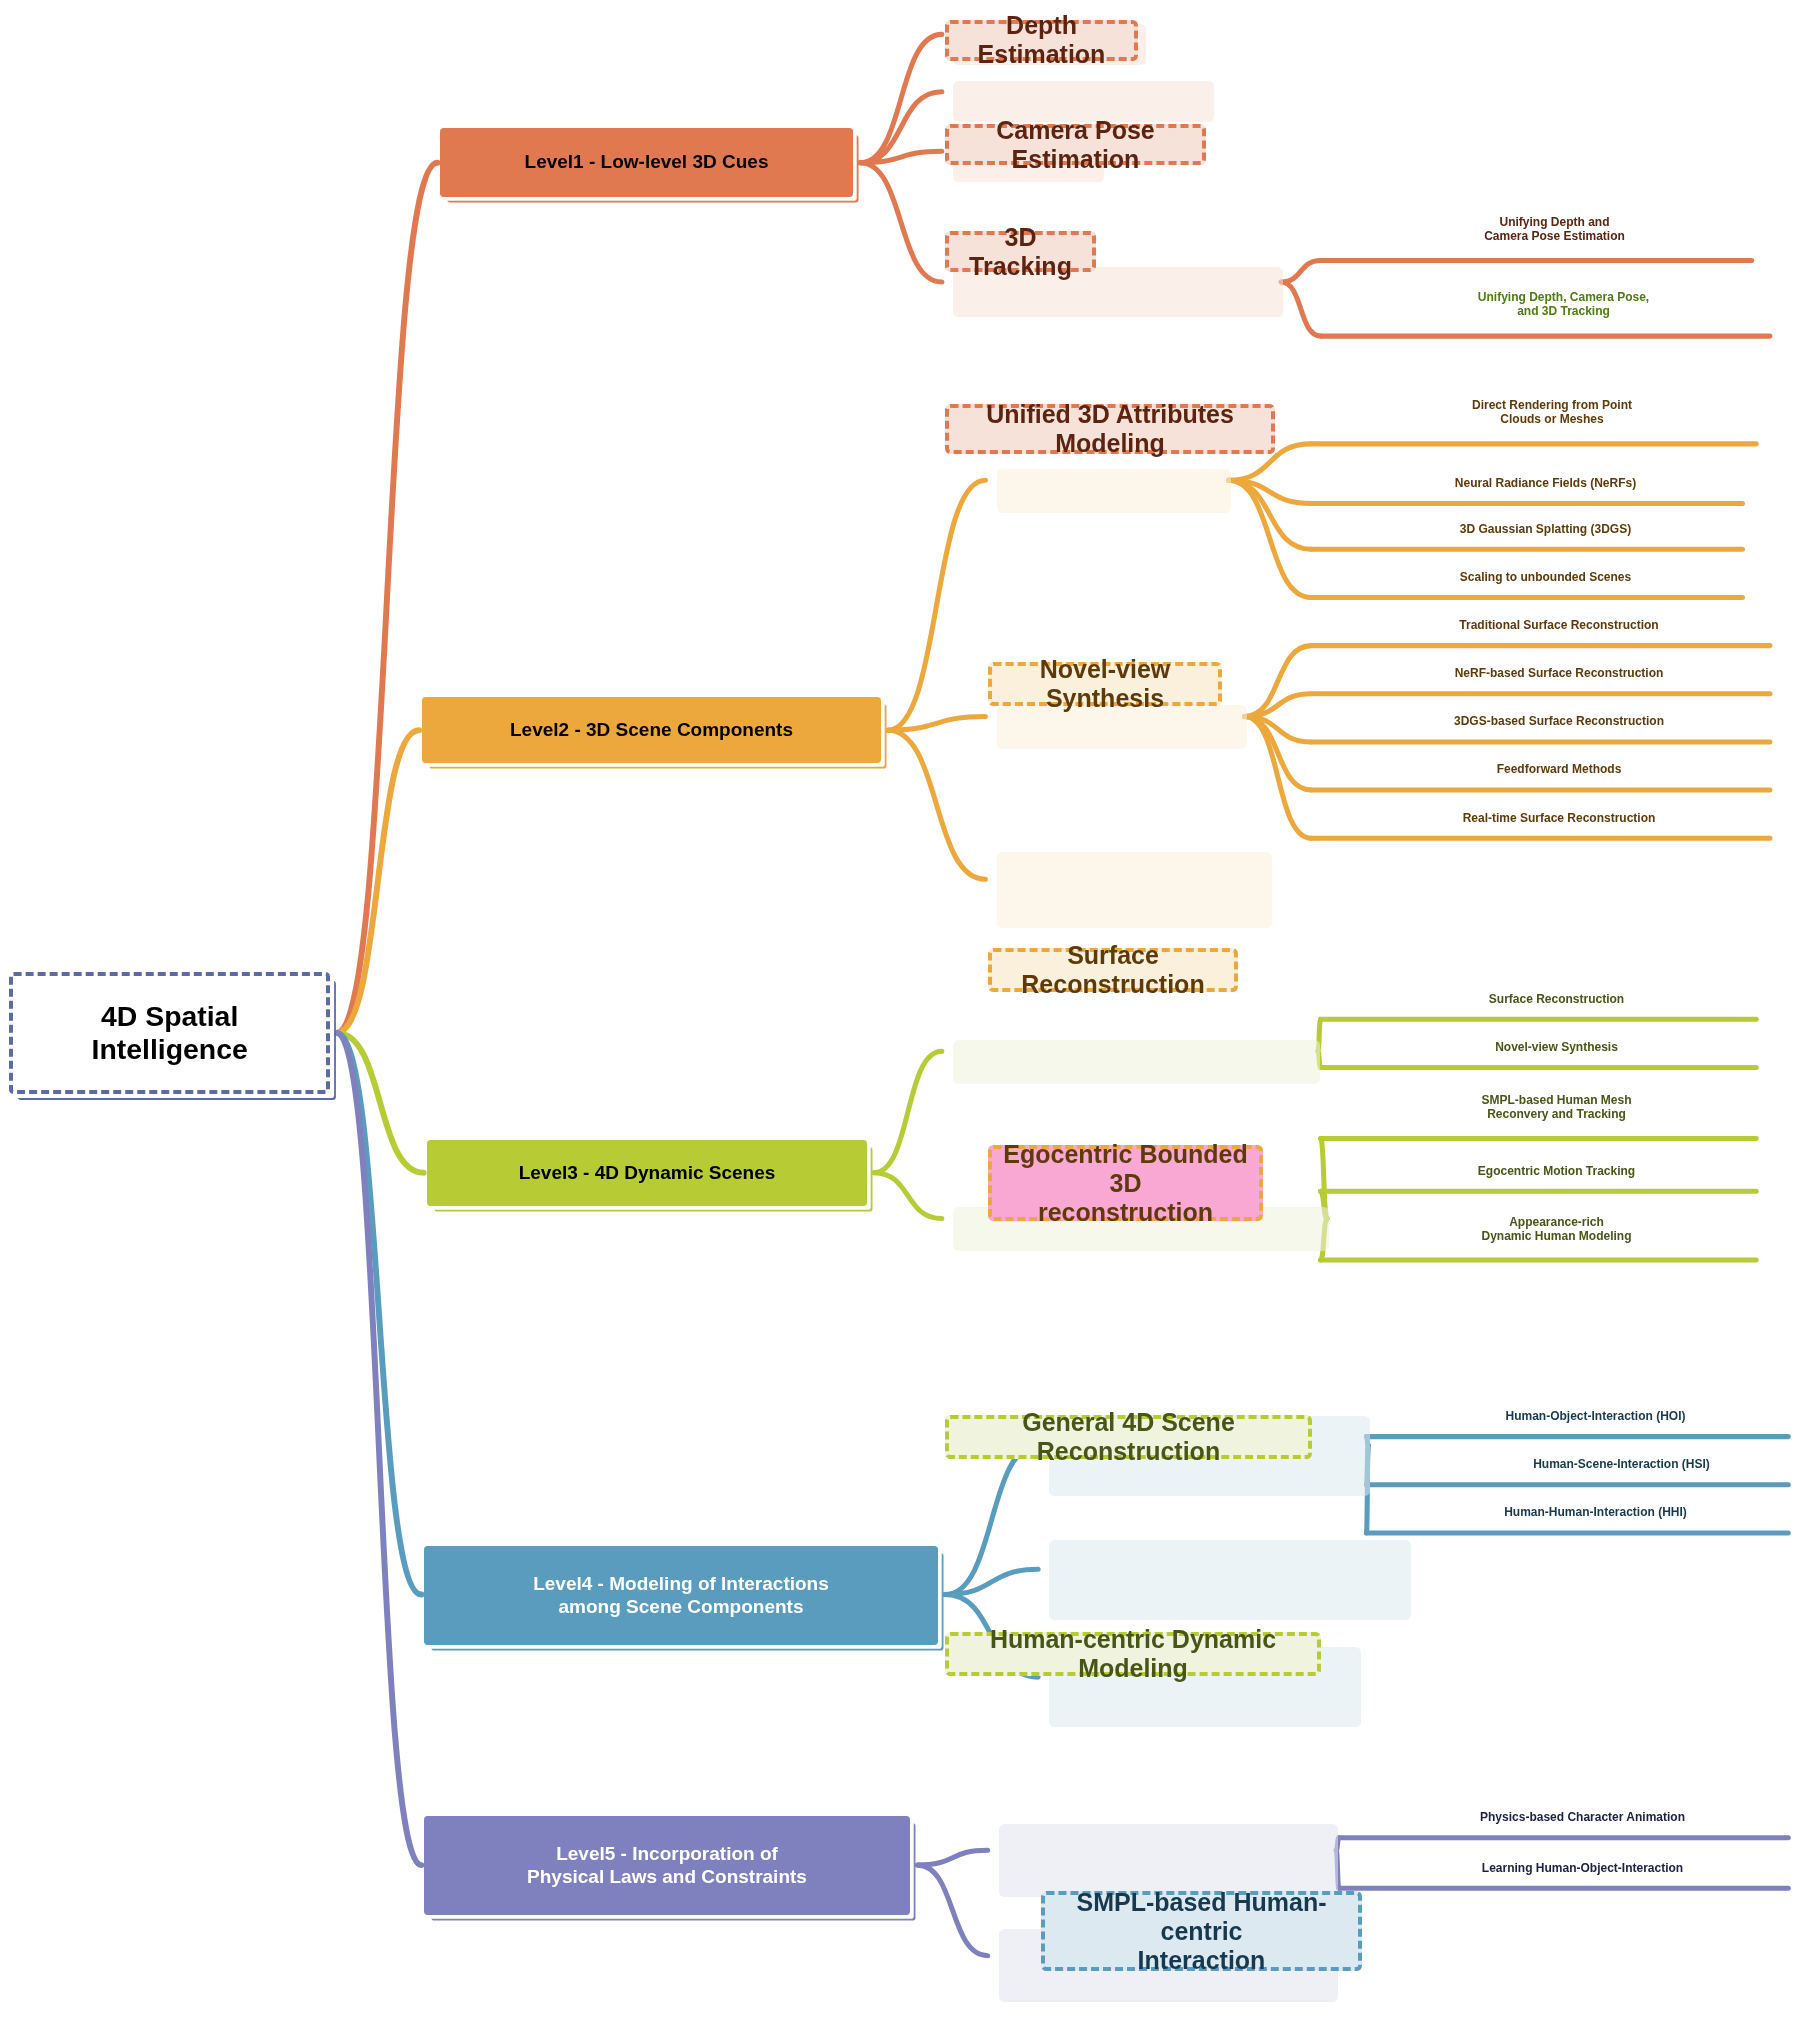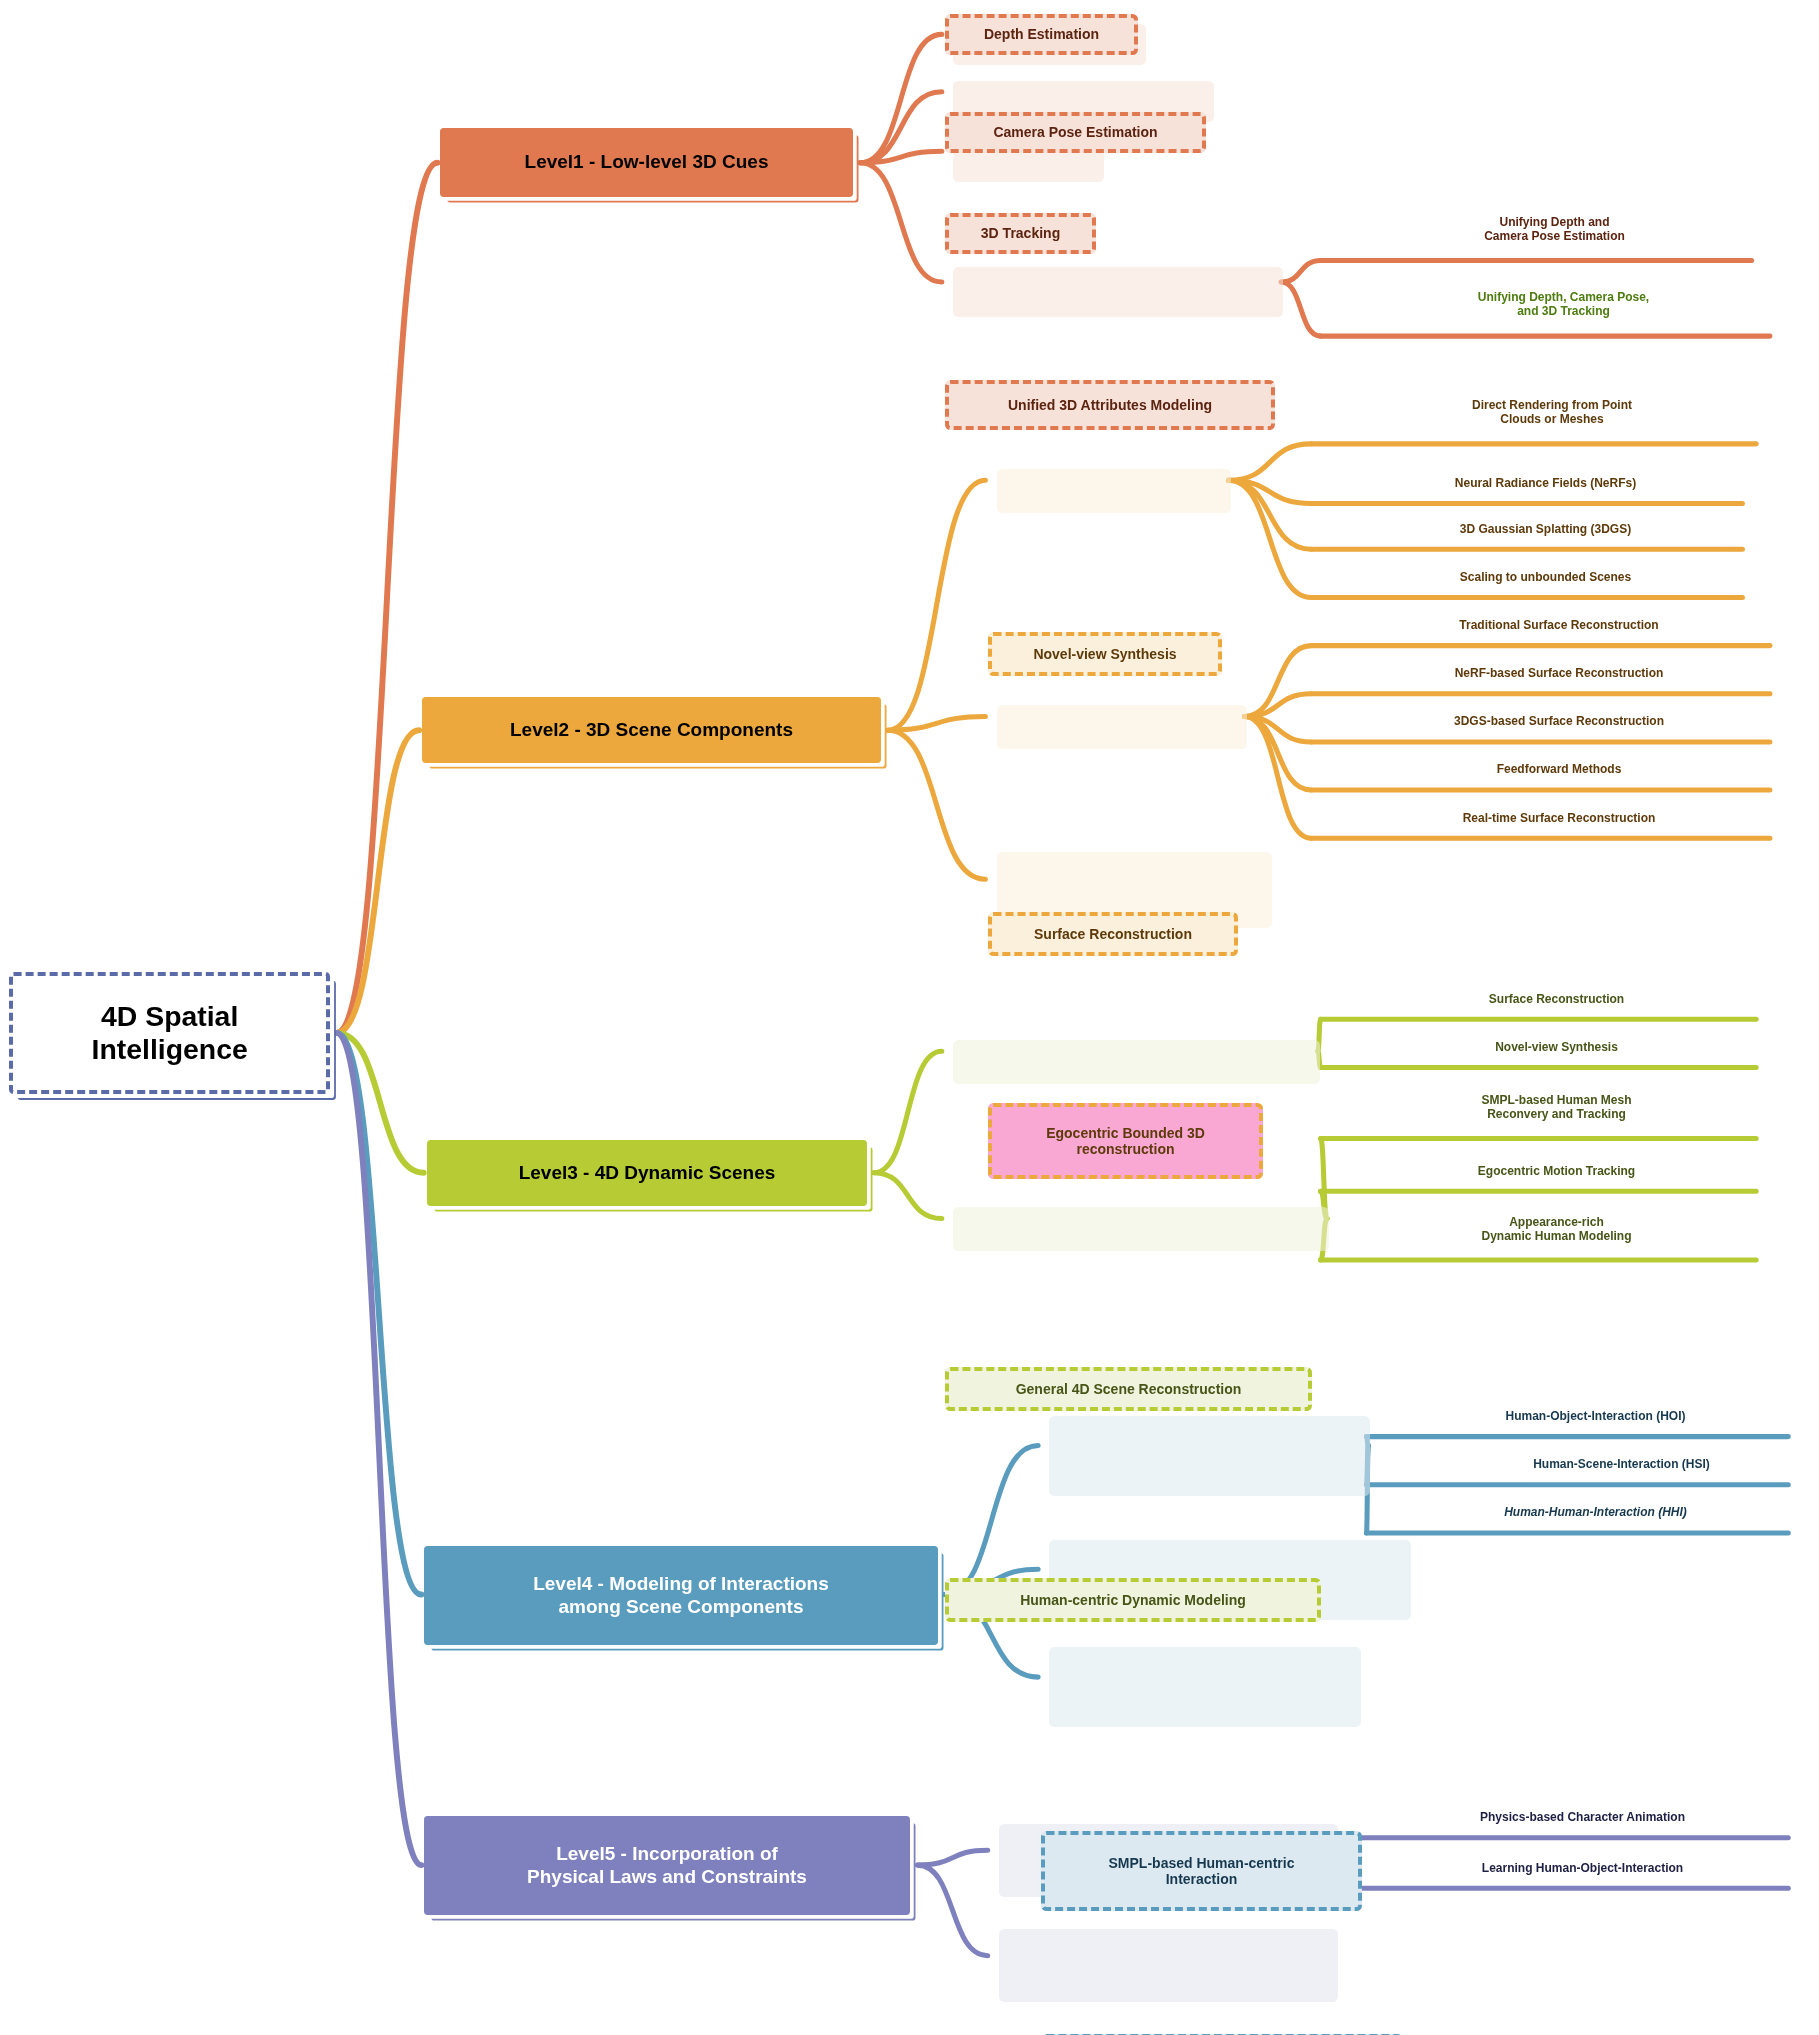--- a/index.html
+++ b/index.html
@@ -54,23 +54,24 @@
     padding: 6.4px 13px;
   }
   .branch.white-text { color: #ffffff; }
 
   
   .sub {
     border-width: 4.1px;
     border-style: dashed;
     border-radius: 5.5px;
     font-weight: bold;
-    font-size: 14px;
+    font-size: 25px;
     padding: 4.6px 10px;
     position: relative;
+    margin-top: 6px;
   }
   .sub::before {
     content: "";
     position: absolute;
     left: -6.4px; right: -6.4px; top: -7.3px; bottom: -7.3px;
     z-index: -1;
     opacity: .5;
   }
 
   
@@ -195,21 +196,21 @@
       <div class="node leaf" style="color: rgb(72, 85, 24); left: 1325px; top: 1156px; width: 463px; height: 32px;">Egocentric Motion Tracking</div>
       <div class="node leaf" style="color: rgb(72, 85, 24); left: 1325px; top: 1202px; width: 463px; height: 55px;">Appearance-rich
 Dynamic Human Modeling</div>
       <div class="node branch white-text" style="background: rgb(90, 156, 190); color: rgb(255, 255, 255); box-shadow: rgb(255, 255, 255) 4.6px 4.6px 0px -0.9px, rgb(90, 156, 190) 6.4px 6.4px 0px -0.9px; left: 424px; top: 1546px; width: 514px; height: 99px;">Level4 - Modeling of Interactions
 among Scene Components</div>
       <div class="node" style="left: 1049px; top: 1416px; width: 321px; height: 80px; background: rgb(220, 233, 241); opacity: 0.55; z-index: 3; border-radius: 5.5px;"></div>
       <div class="node sub" style="border-color: rgb(90, 156, 190); background: rgb(220, 233, 241); color: rgb(23, 57, 79); left: 1041px; top: 1406px; width: 321px; height: 80px;">SMPL-based Human-centric
 Interaction</div>
       <div class="node leaf" style="color: rgb(23, 57, 79); left: 1371px; top: 1401px; width: 449px; height: 32px;">Human-Object-Interaction (HOI)</div>
       <div class="node leaf" style="color: rgb(23, 57, 79); left: 1371px; top: 1449px; width: 501px; height: 32px;">Human-Scene-Interaction (HSI)</div>
-      <div class="node leaf" style="color: rgb(23, 57, 79); left: 1371px; top: 1497px; width: 449px; height: 32px; font-style: italic;">Human-Human-Interaction (HHI)</div>
+      <div class="node leaf" style="color: rgb(23, 57, 79); left: 1371px; top: 1497px; width: 449px; height: 32px;">Human-Human-Interaction (HHI)</div>
       <div class="node" style="left: 1049px; top: 1540px; width: 362px; height: 80px; background: rgb(220, 233, 241); opacity: 0.55; z-index: 3; border-radius: 5.5px;"></div>
       <div class="node sub" style="border-color: rgb(90, 156, 190); background: rgb(220, 233, 241); color: rgb(23, 57, 79); left: 1041px; top: 1529px; width: 362px; height: 80px;">Appearance-rich Human-centric
 Interaction</div>
       <div class="node" style="left: 1049px; top: 1647px; width: 312px; height: 80px; background: rgb(220, 233, 241); opacity: 0.55; z-index: 3; border-radius: 5.5px;"></div>
       <div class="node branch white-text" style="background: rgb(126, 129, 189); color: rgb(255, 255, 255); box-shadow: rgb(255, 255, 255) 4.6px 4.6px 0px -0.9px, rgb(126, 129, 189) 6.4px 6.4px 0px -0.9px; left: 424px; top: 1816px; width: 486px; height: 99px;">Level5 - Incorporation of
 Physical Laws and Constraints</div>
       <div class="node" style="left: 999px; top: 1824px; width: 339px; height: 73px; background: rgb(225, 225, 239); opacity: 0.55; z-index: 3; border-radius: 5.5px;"></div>
       <div class="node leaf" style="color: rgb(29, 32, 68); left: 1344px; top: 1802px; width: 477px; height: 32px;">Physics-based Character Animation</div>
       <div class="node leaf" style="color: rgb(29, 32, 68); left: 1344px; top: 1853px; width: 477px; height: 32px;">Learning Human-Object-Interaction</div>
       <div class="node" style="left: 999px; top: 1929px; width: 339px; height: 73px; background: rgb(225, 225, 239); opacity: 0.55; z-index: 3; border-radius: 5.5px;"></div>

